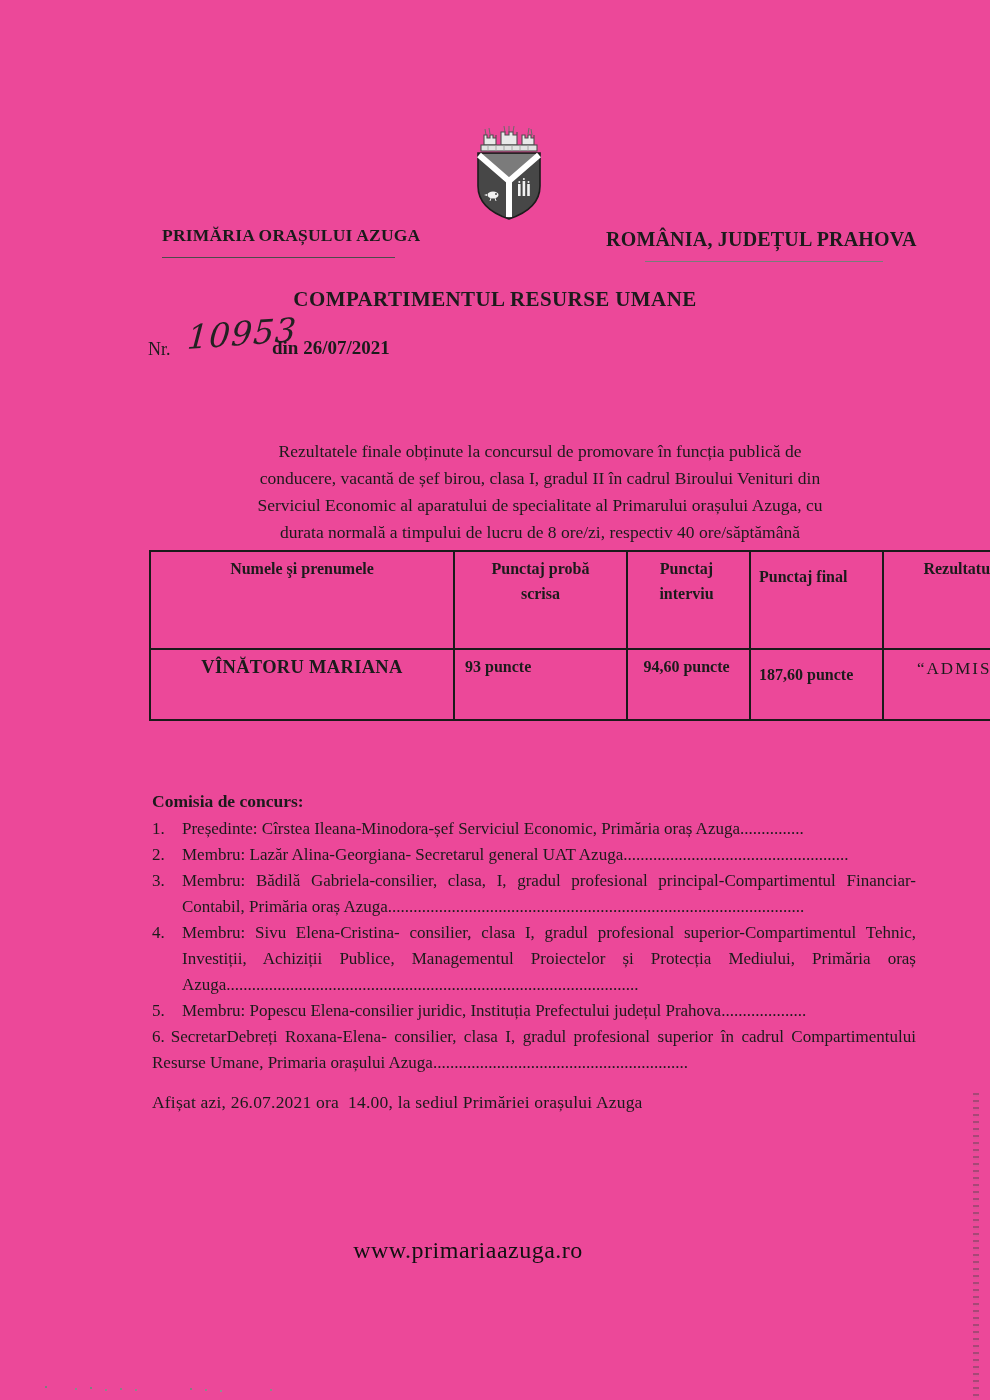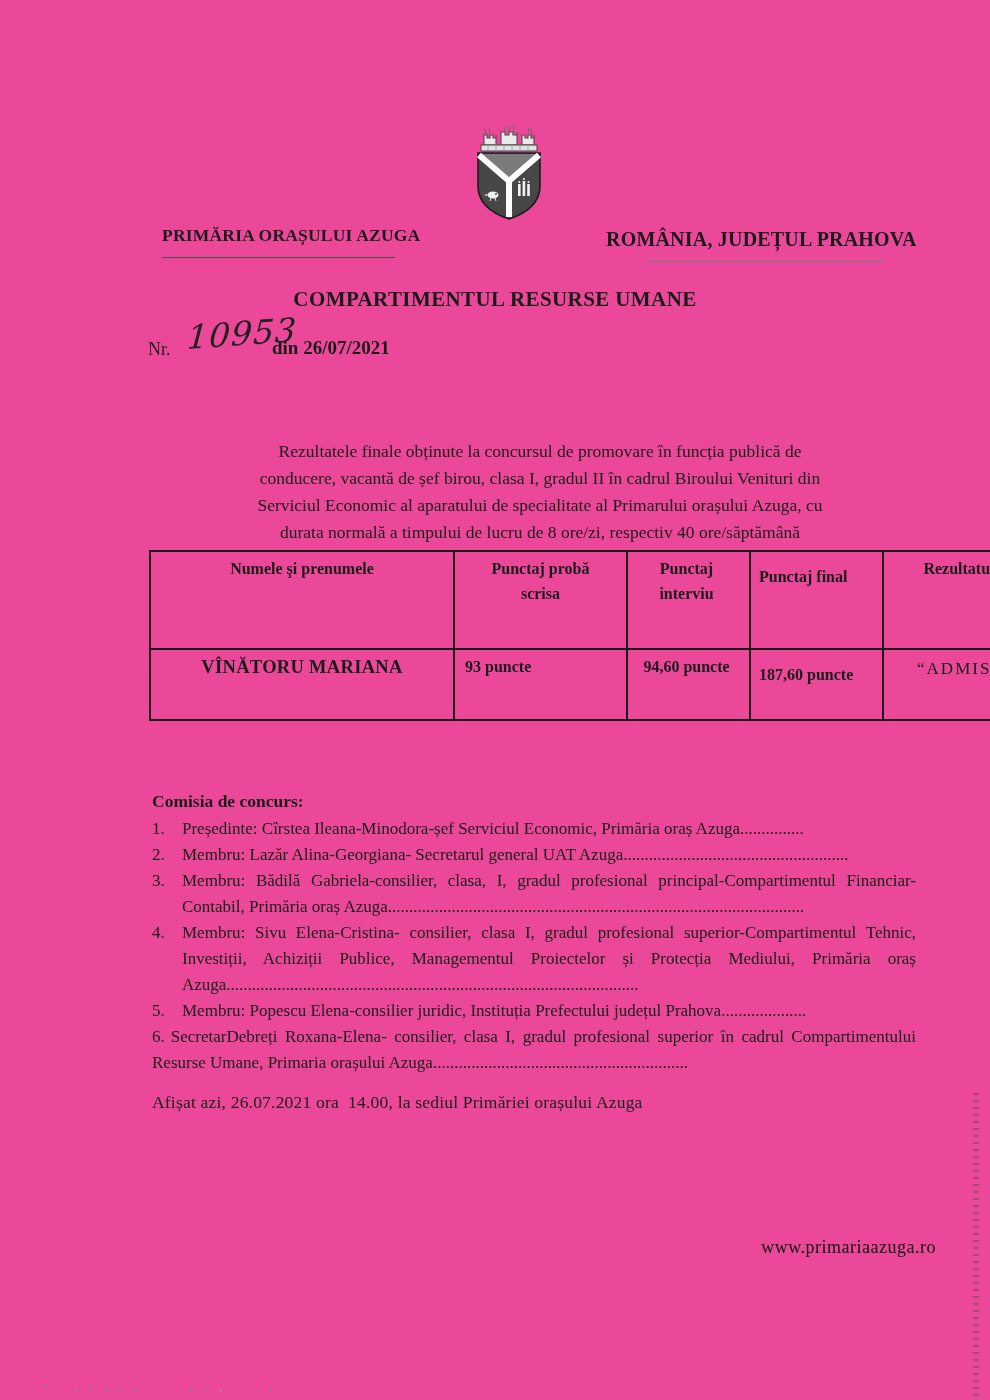--- a/index.html
+++ b/index.html
@@ -49,21 +49,21 @@
   .commission{left:152px;top:788px;width:764px;font-size:17px;line-height:26px;}
   .c-head{font-weight:bold;font-size:17.5px;margin-bottom:2px;}
   .c-item{display:flex;}
   .c-num{flex:0 0 30px;}
   .c-text{flex:1;text-align:justify;}
   .c-item6{display:block;text-align:justify;}
   .c-item6 .c-num6{margin-right:6px;}
 
   
   .posted{left:152px;top:1092px;font-size:17.5px;font-weight:normal;white-space:pre-wrap;letter-spacing:.2px;}
-  .website{left:0;top:1237px;width:936px;text-align:right;font-size:18px;letter-spacing:.5px;color:#111;}
+  .website{left:0;top:1237px;width:936px;text-align:center;font-size:24px;letter-spacing:.5px;color:#111;}
 
   
   .artifact-right{
     left:973px;top:1093px;width:6px;height:307px;
     background:
       repeating-linear-gradient(180deg, rgba(70,70,70,.55) 0 2px, rgba(120,120,120,.15) 2px 4px, rgba(255,255,255,0) 4px 7px);
     opacity:.75;
   }
   .speckles{
     left:45px;top:1386px;width:2px;height:2px;background:#7d7d7d;

